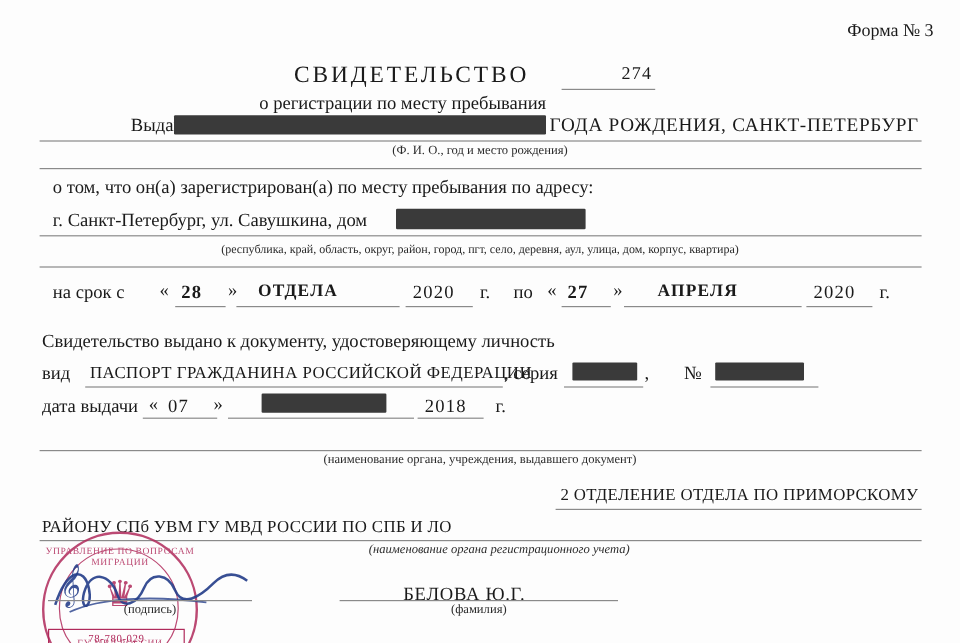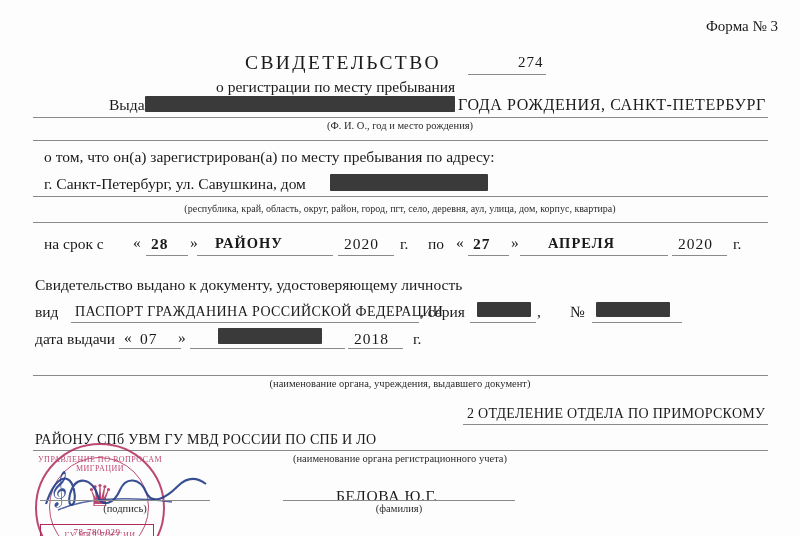--- a/index.html
+++ b/index.html
@@ -171,21 +171,21 @@
   <div class="abs redact" style="left:330px; top:174px; width:158px; height:17px;"></div>
   <div class="rule" style="left:33px; top:196px; width:735px;"></div>
 
   <div class="small-caption abs" style="left:150px; top:203px; width:500px; font-size:10px;">(республика, край, область, округ, район, город, пгт, село, деревня, аул, улица, дом, корпус, квартира)</div>
   <div class="rule" style="left:33px; top:222px; width:735px;"></div>
 
   <div class="abs lbl" style="left:44px; top:235px;">на срок с</div>
   <div class="abs lbl" style="left:133px; top:234px;">«</div>
   <div class="abs lbl" style="left:151px; top:235px; font-weight:bold; letter-spacing:1px;">28</div>
   <div class="abs lbl" style="left:190px; top:234px;">»</div>
-  <div class="abs lbl" style="left:215px; top:235px; font-weight:bold; letter-spacing:1px; font-size:14.5px;">РАЙОНУ</div>
+  <div class="abs lbl" style="left:215px; top:235px; font-weight:bold; letter-spacing:1px; font-size:14.5px;">ОТДЕЛА</div>
   <div class="abs lbl" style="left:344px; top:235px; letter-spacing:1px;">2020</div>
   <div class="abs lbl" style="left:400px; top:235px;">г.</div>
   <div class="abs lbl" style="left:428px; top:235px;">по</div>
   <div class="abs lbl" style="left:456px; top:234px;">«</div>
   <div class="abs lbl" style="left:473px; top:235px; font-weight:bold; letter-spacing:1px;">27</div>
   <div class="abs lbl" style="left:511px; top:234px;">»</div>
   <div class="abs lbl" style="left:548px; top:235px; font-weight:bold; letter-spacing:1px; font-size:14.5px;">АПРЕЛЯ</div>
   <div class="abs lbl" style="left:678px; top:235px; letter-spacing:1px;">2020</div>
   <div class="abs lbl" style="left:733px; top:235px;">г.</div>
 
@@ -221,21 +221,21 @@
   <div class="rule" style="left:348px; top:348px; width:55px;"></div>
 
   <div class="rule" style="left:33px; top:375px; width:735px;"></div>
   <div class="small-caption abs" style="left:230px; top:378px; width:340px;">(наименование органа, учреждения, выдавшего документ)</div>
 
   <div class="abs lbl-sm" style="left:467px; top:406px; letter-spacing:0.3px;">2 ОТДЕЛЕНИЕ ОТДЕЛА  ПО ПРИМОРСКОМУ</div>
   <div class="rule" style="left:463px; top:424px; width:305px;"></div>
 
   <div class="abs lbl-sm" style="left:35px; top:432px; letter-spacing:0.3px;">РАЙОНУ СПб УВМ  ГУ  МВД  РОССИИ  ПО СПБ  И  ЛО</div>
   <div class="rule" style="left:33px; top:450px; width:735px;"></div>
-  <div class="small-caption abs" style="left:240px; top:453px; width:320px;">(наименование органа регистрационного учета)</div>
+  <div class="small-caption abs" style="left:256px; top:453px; width:320px;font-style:italic;">(наименование органа регистрационного учета)</div>
 
   <div class="stamp">
     <div class="stamp-inner"></div>
     <div class="stamp-text" style="top:10px;">УПРАВЛЕНИЕ ПО ВОПРОСАМ МИГРАЦИИ</div>
     <div class="stamp-eagle">♛</div>
     <div class="stamp-text" style="top:86px;">ГУ МВД РОССИИ</div>
 
   </div>
 
   <div class="signature">𝄞  </div>

